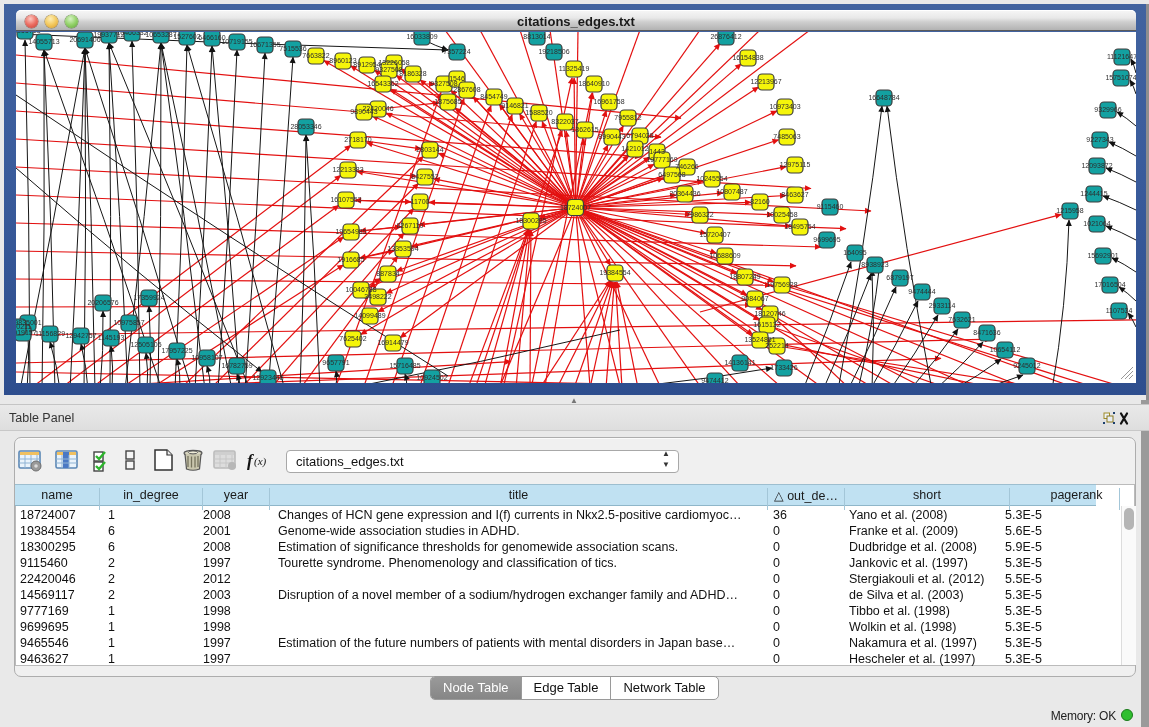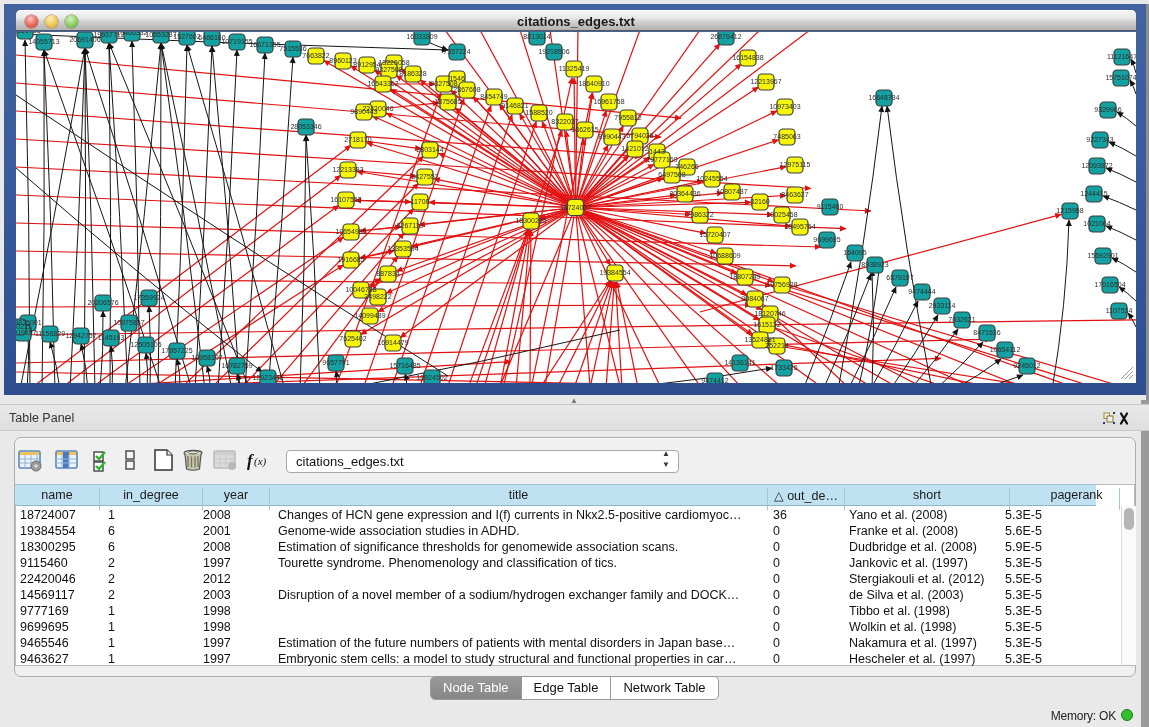--- a/index.html
+++ b/index.html
@@ -619,21 +619,21 @@
     <span style="left:773px">36</span>
     <span style="left:849px">Yano et al. (2008)</span>
     <span style="left:1005px">5.3E-5</span>
   </div>
 <div class="row" style="top:524px">
     <span style="left:20px">19384554</span>
     <span style="left:108px">6</span>
     <span style="left:203px">2001</span>
     <span style="left:278px">Genome-wide association studies in ADHD.</span>
     <span style="left:773px">0</span>
-    <span style="left:849px">Franke et al. (2008)</span>
+    <span style="left:849px">Franke et al. (2009)</span>
     <span style="left:1005px">5.6E-5</span>
   </div>
 <div class="row" style="top:540px">
     <span style="left:20px">18300295</span>
     <span style="left:108px">6</span>
     <span style="left:203px">2008</span>
     <span style="left:278px">Estimation of significance thresholds for genomewide association scans.</span>
     <span style="left:773px">0</span>
     <span style="left:849px">Dudbridge et al. (2008)</span>
     <span style="left:1005px">5.9E-5</span>
@@ -652,21 +652,21 @@
     <span style="left:108px">2</span>
     <span style="left:203px">2012</span>
     <span style="left:773px">0</span>
     <span style="left:849px">Stergiakouli et al. (2012)</span>
     <span style="left:1005px">5.5E-5</span>
   </div>
 <div class="row" style="top:588px">
     <span style="left:20px">14569117</span>
     <span style="left:108px">2</span>
     <span style="left:203px">2003</span>
-    <span style="left:278px">Disruption of a novel member of a sodium/hydrogen exchanger family and DOCK…</span>
+    <span style="left:278px">Disruption of a novel member of a sodium/hydrogen exchanger family and ADHD…</span>
     <span style="left:773px">0</span>
     <span style="left:849px">de Silva et al. (2003)</span>
     <span style="left:1005px">5.3E-5</span>
   </div>
 <div class="row" style="top:604px">
     <span style="left:20px">9777169</span>
     <span style="left:108px">1</span>
     <span style="left:203px">1998</span>
     <span style="left:773px">0</span>
     <span style="left:849px">Tibbo et al. (1998)</span>
@@ -686,21 +686,20 @@
     <span style="left:203px">1997</span>
     <span style="left:278px">Estimation of the future numbers of patients with mental disorders in Japan base…</span>
     <span style="left:773px">0</span>
     <span style="left:849px">Nakamura et al. (1997)</span>
     <span style="left:1005px">5.3E-5</span>
   </div>
 <div class="row" style="top:652px">
     <span style="left:20px">9463627</span>
     <span style="left:108px">1</span>
     <span style="left:203px">1997</span>
-    <span style="left:278px">Embryonic stem cells: a model to study structural and functional properties in car…</span>
     <span style="left:773px">0</span>
     <span style="left:849px">Hescheler et al. (1997)</span>
     <span style="left:1005px">5.3E-5</span>
   </div>
 <div id="vsb">
     <div class="th"></div>
   </div>
 <div id="tabs">
     <div class="sel">Node Table</div>
     <div>Edge Table</div>

